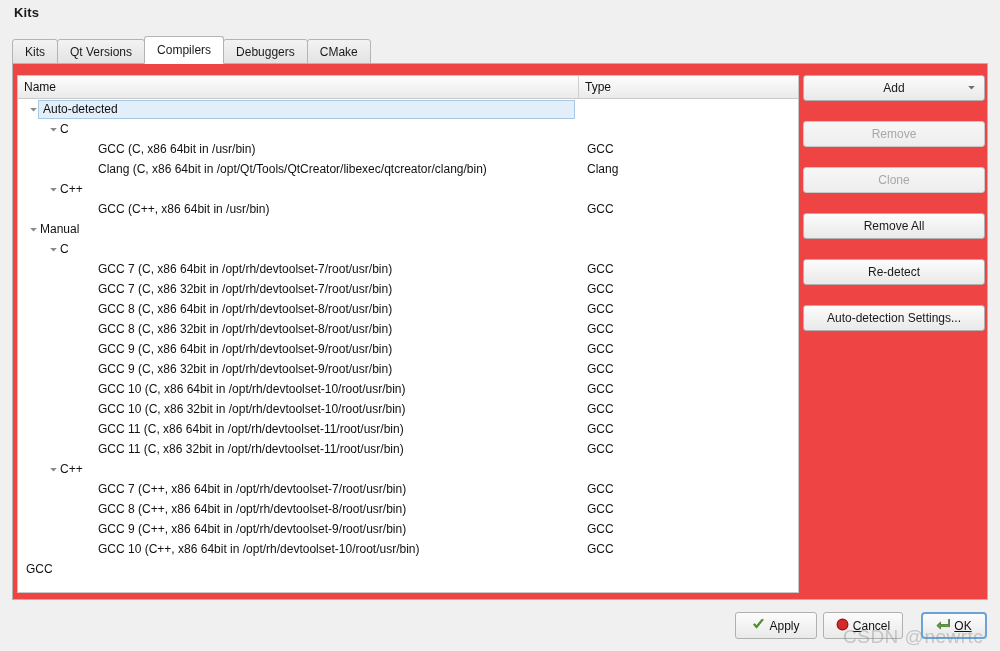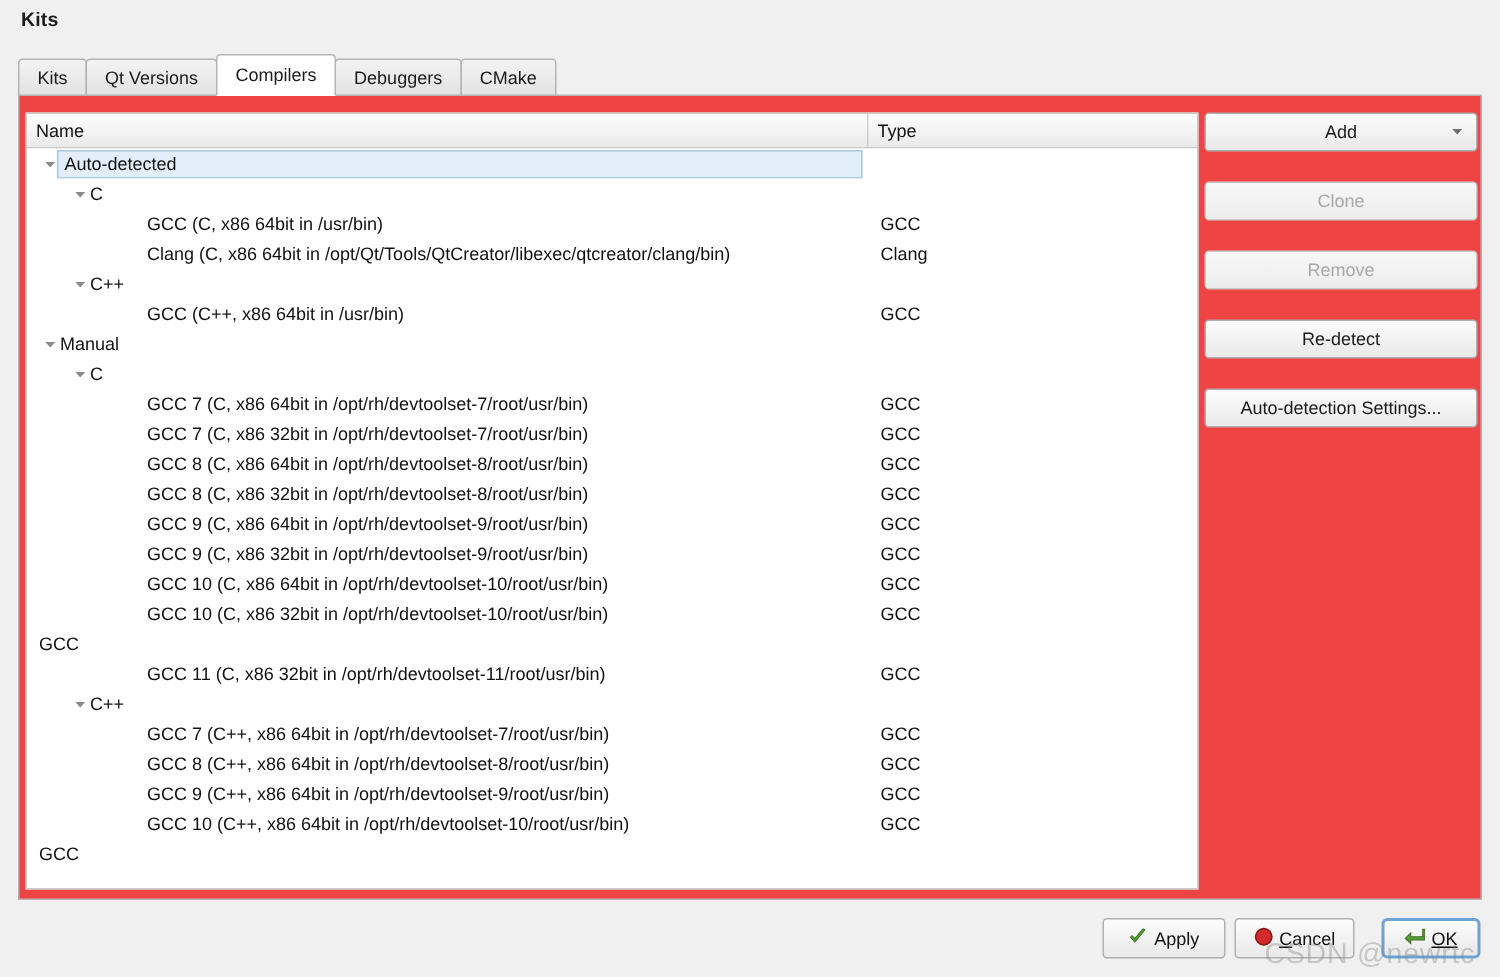--- a/index.html
+++ b/index.html
@@ -309,20 +309,23 @@
             </div>
             <div class="cell-type">GCC</div>
           </div>
           <div class="row">
             <div class="cell-name lvl2">
               <span class="label-text">GCC 10 (C, x86 32bit in /opt/rh/devtoolset-10/root/usr/bin)</span>
             </div>
             <div class="cell-type">GCC</div>
           </div>
           <div class="row">
+            <div class="cell-name lvl2">
+              <span class="label-text">GCC 11 (C, x86 64bit in /opt/rh/devtoolset-11/root/usr/bin)</span>
+            </div>
             <div class="cell-type">GCC</div>
           </div>
           <div class="row">
             <div class="cell-name lvl2">
               <span class="label-text">GCC 11 (C, x86 32bit in /opt/rh/devtoolset-11/root/usr/bin)</span>
             </div>
             <div class="cell-type">GCC</div>
           </div>
           <div class="row">
             <div class="cell-name lvl1">
@@ -366,24 +369,27 @@
     </div>
 
     <div class="side-buttons" id="side-buttons">
         <div class="btn">
           <span>Add</span>
           <span class="drop-arrow"><svg width="9" height="9" viewBox="0 0 9 9">
               <path d="M1.2 3 L7.8 3 L4.5 6.6 Z" fill="#6e6e6e"></path>
             </svg></span>
         </div>
         <div class="btn disabled">
+          <span>Remove</span>
+        </div>
+        <div class="btn disabled">
           <span>Clone</span>
         </div>
-        <div class="btn disabled">
-          <span>Remove</span>
+        <div class="btn">
+          <span>Remove All</span>
         </div>
         <div class="btn">
           <span>Re-detect</span>
         </div>
         <div class="btn">
           <span>Auto-detection Settings...</span>
         </div>
       </div>
 
   </div>

